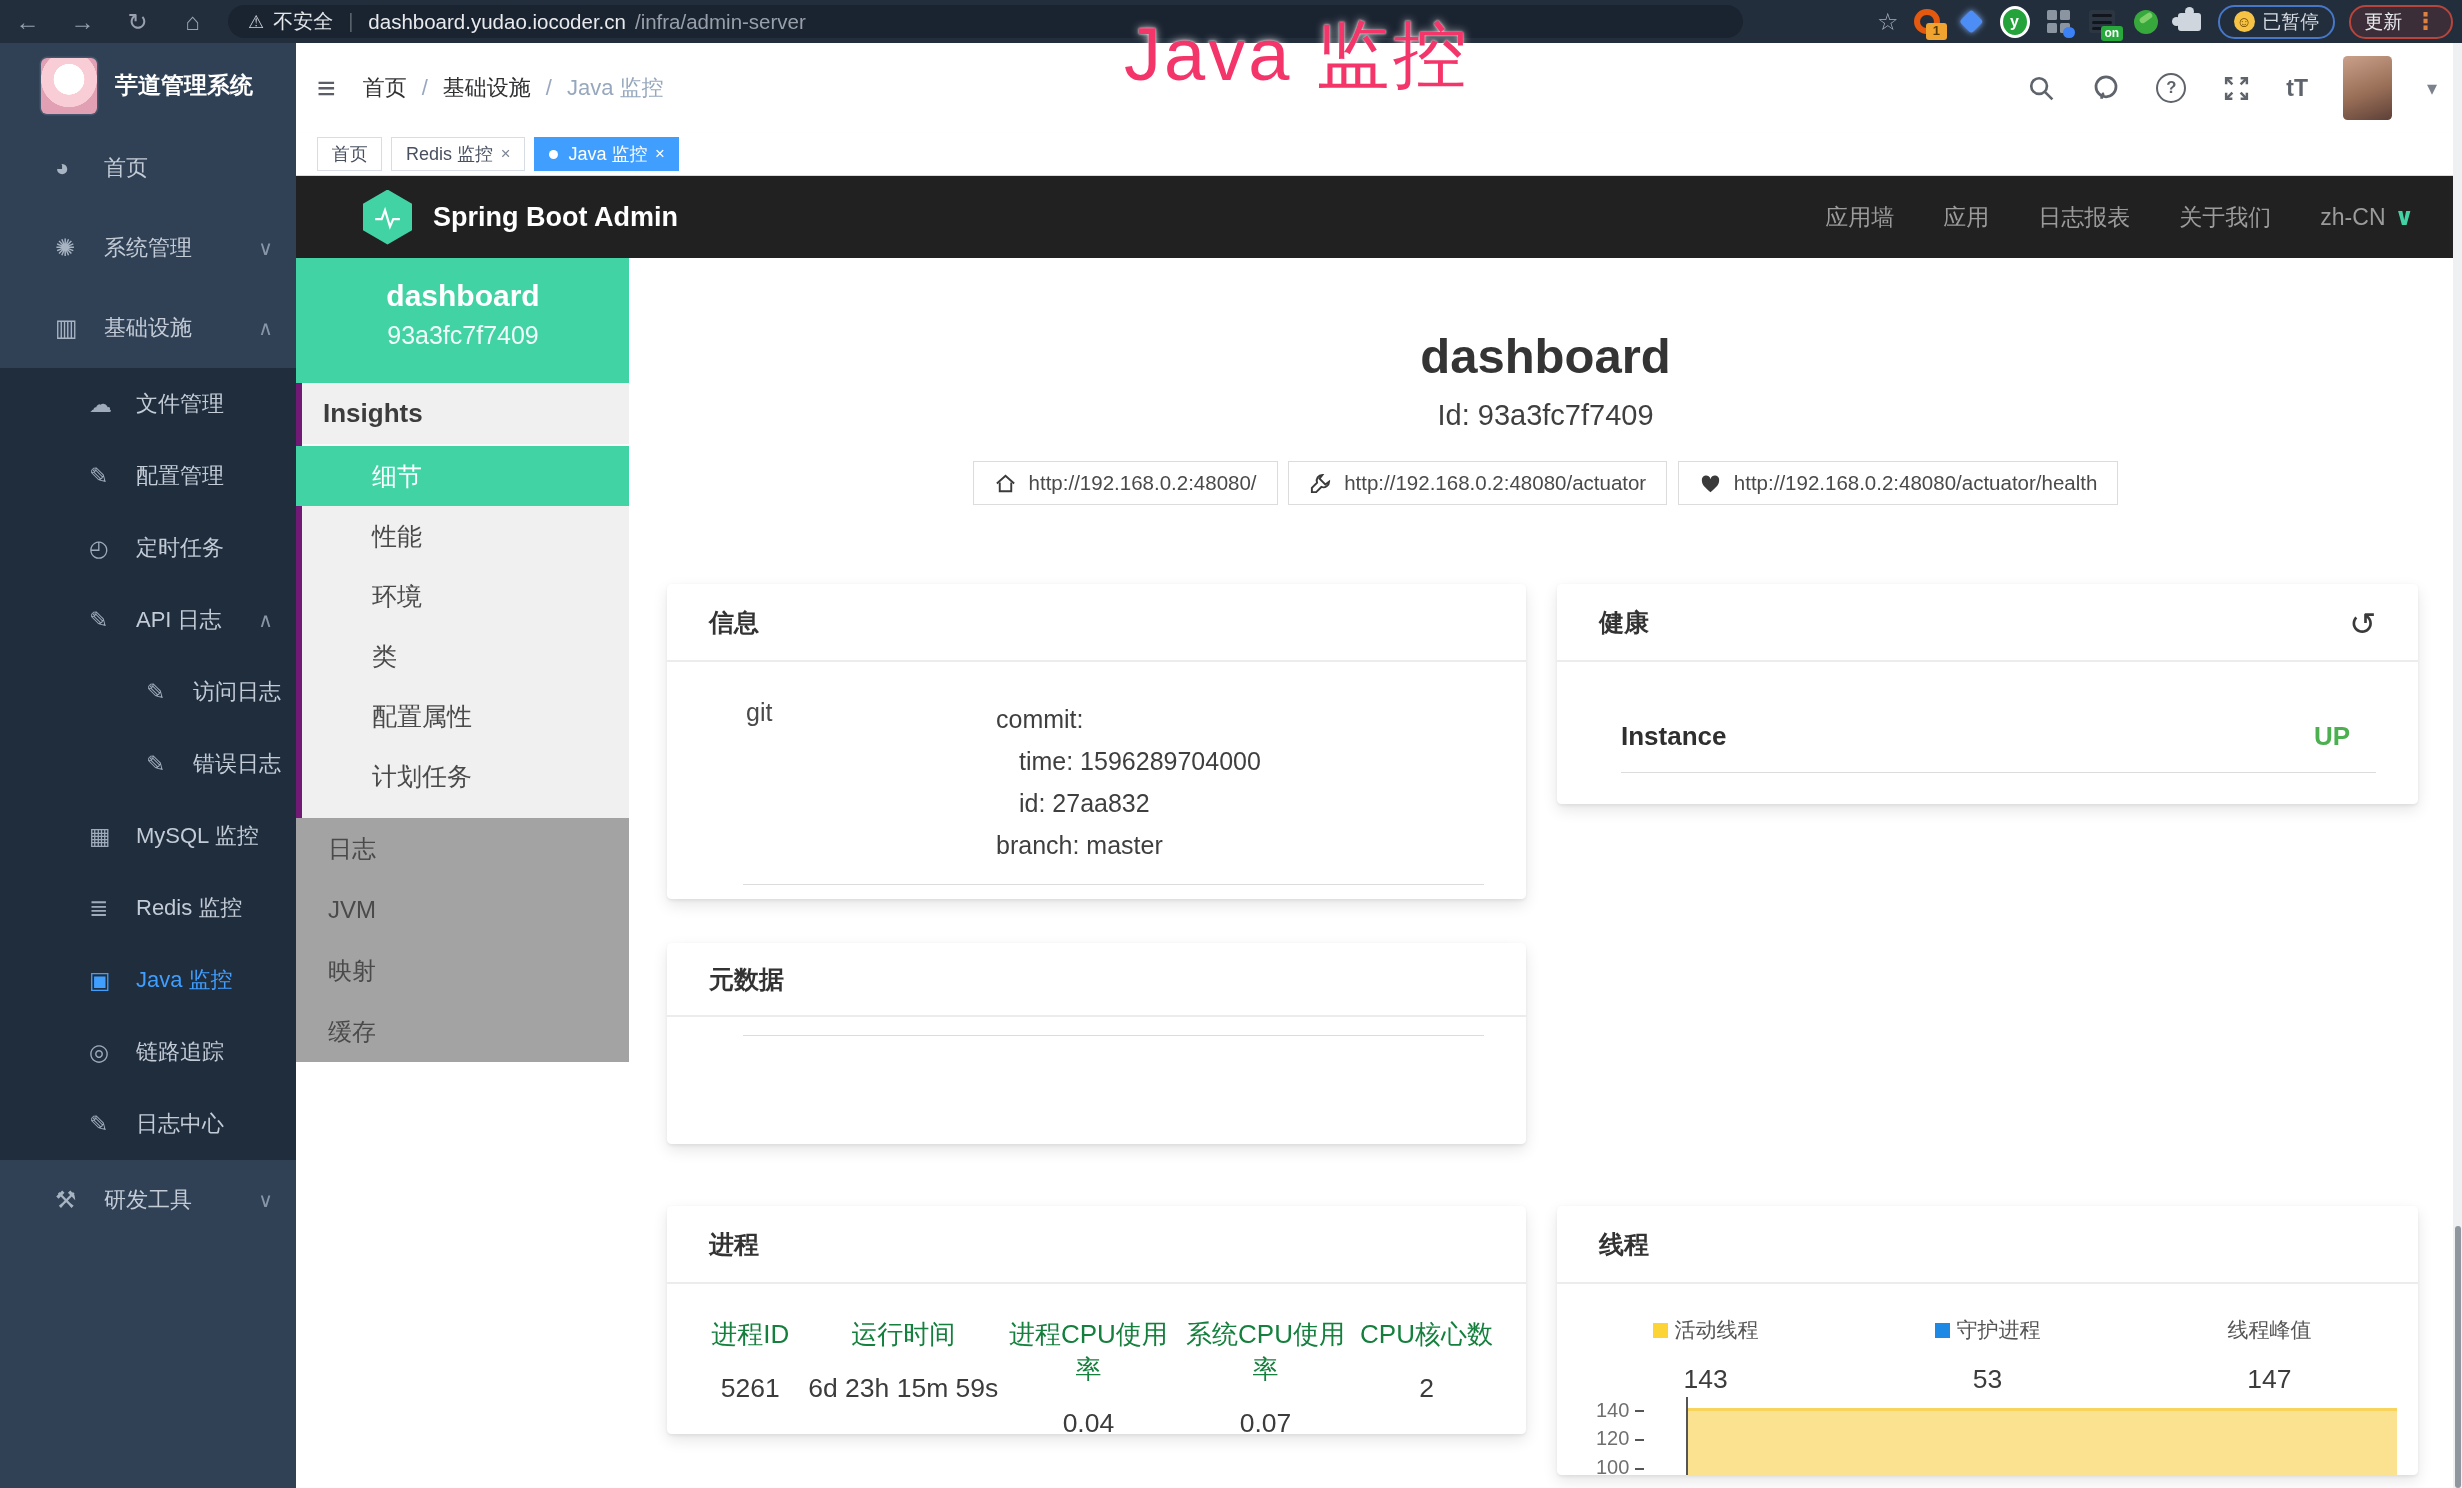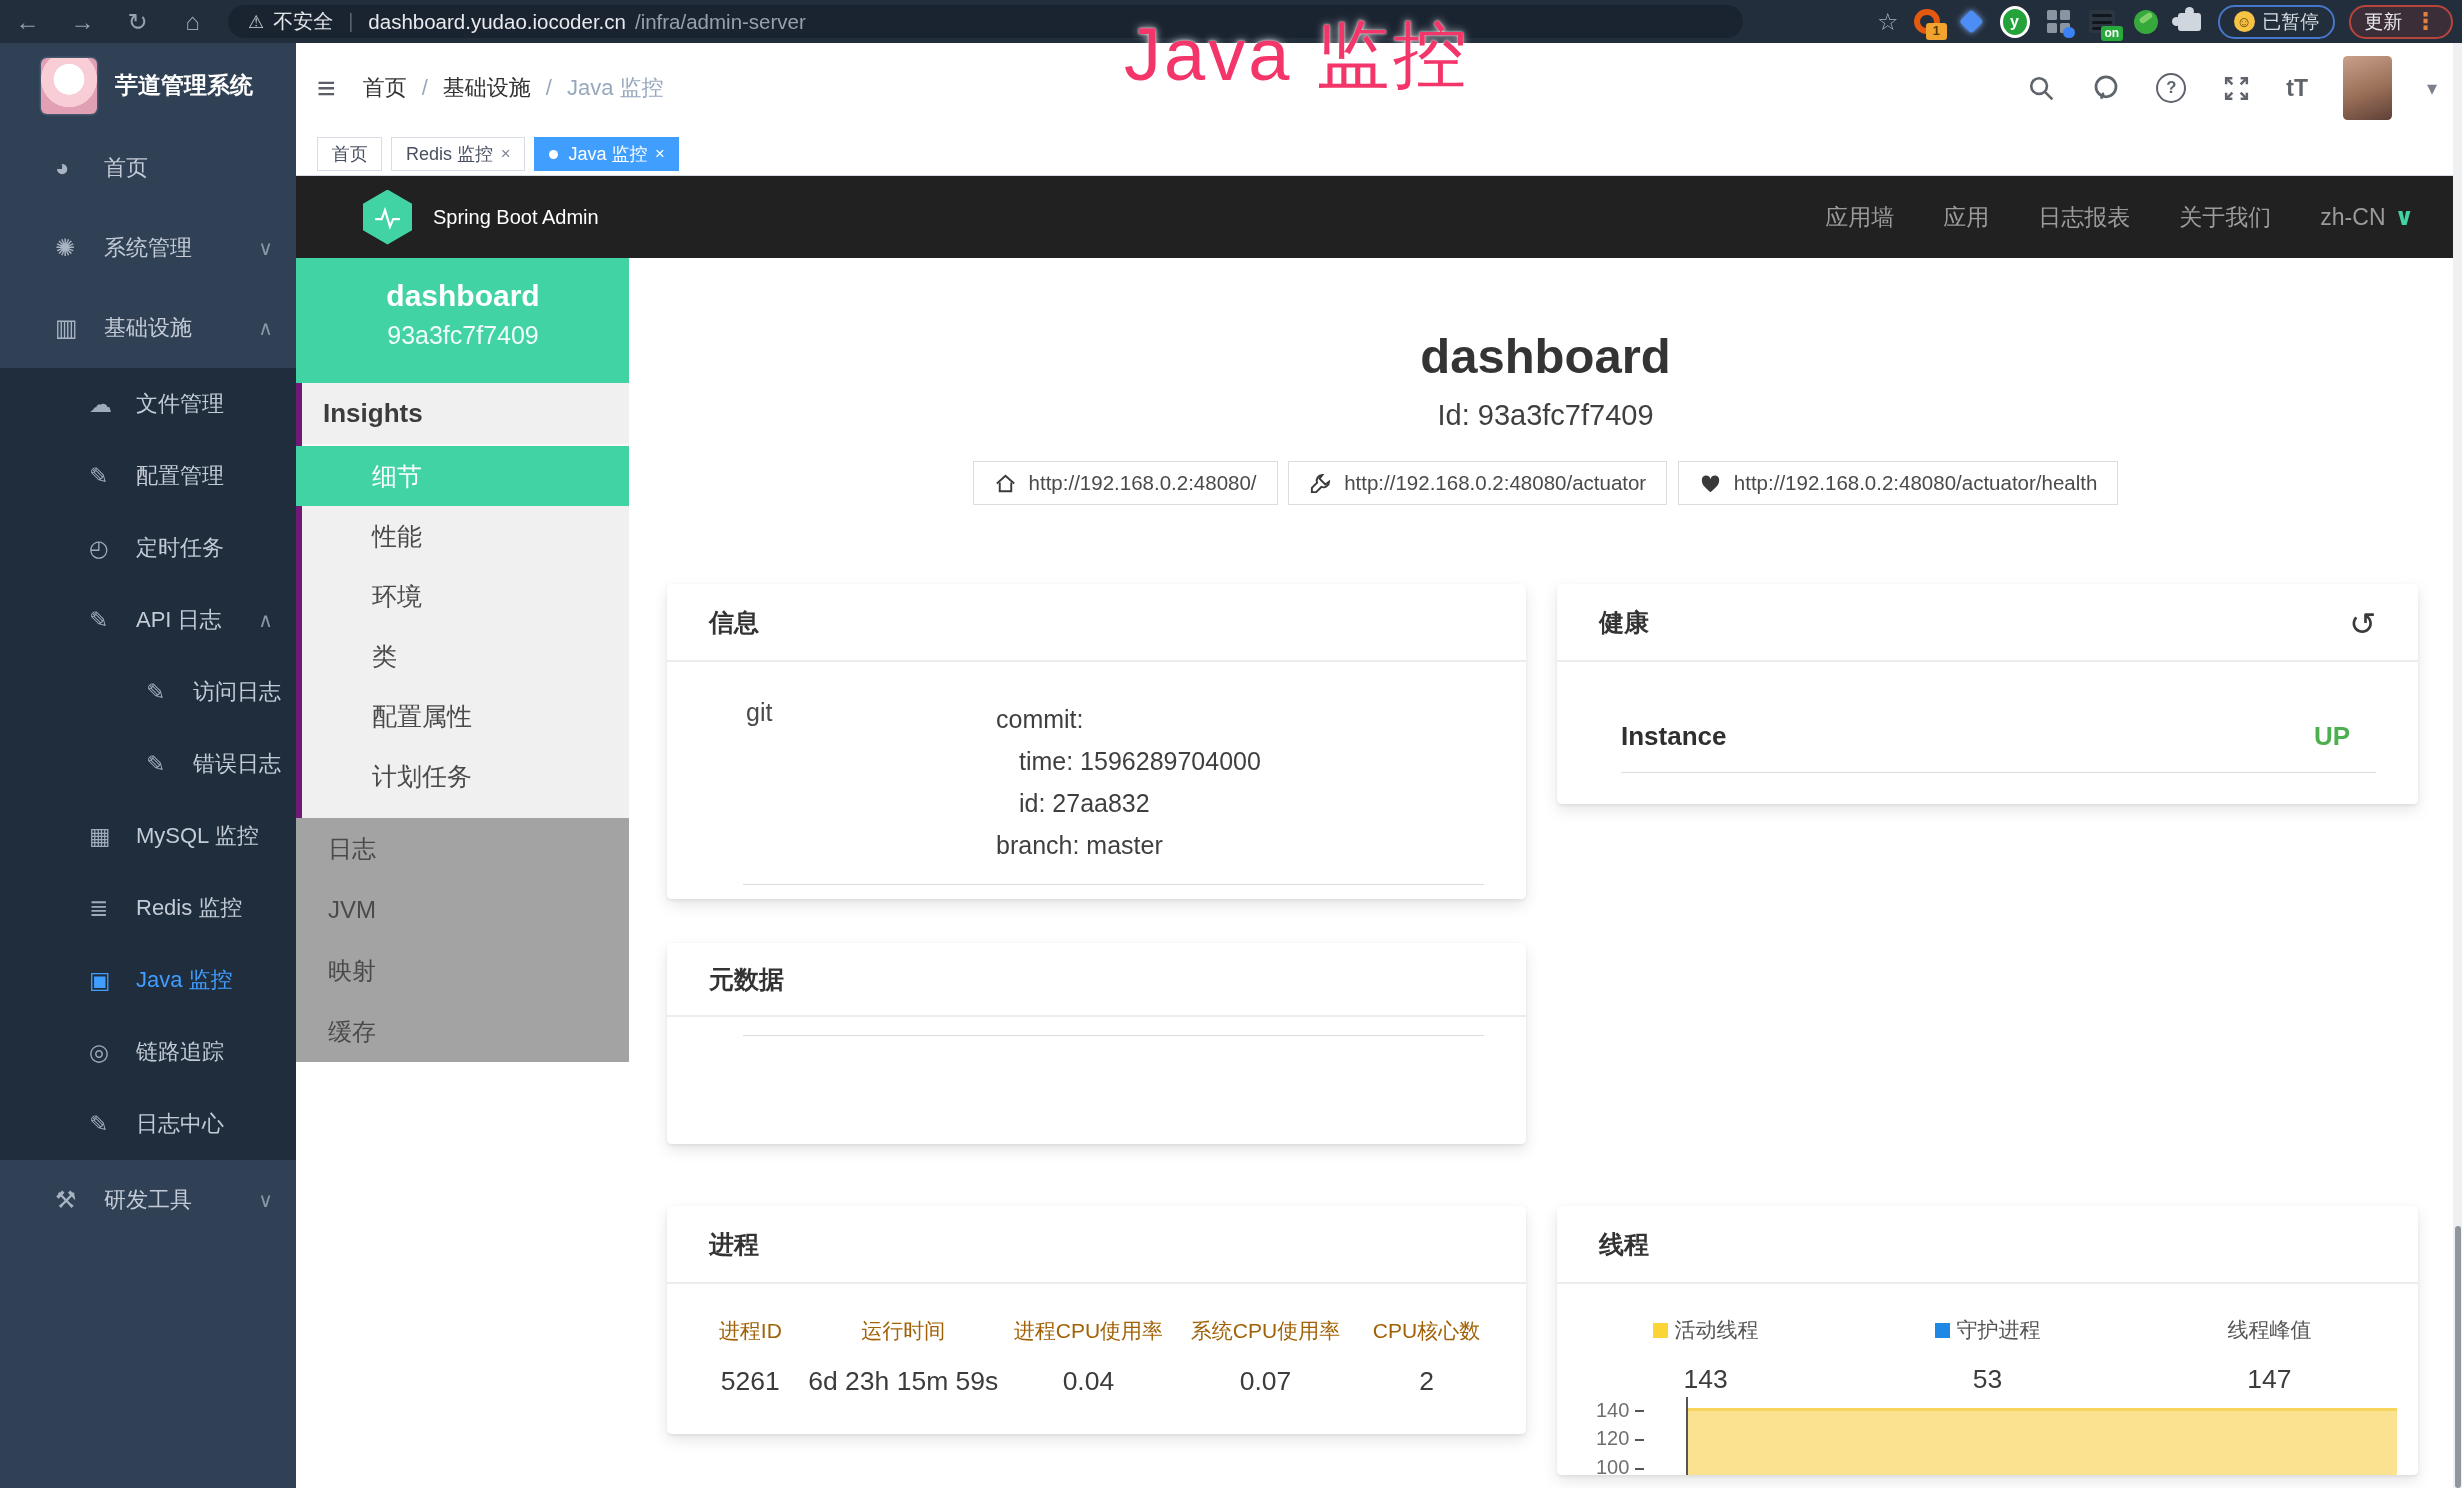--- a/index.html
+++ b/index.html
@@ -83,21 +83,21 @@
        padding:0 13.7px;gap:7.6px}
   .tab .x{font-size:16.7px;color:#7d8594}
   .tab.active{background:#409eff;border-color:#409eff;color:#fff}
   .tab.active::before{content:"";width:9px;height:9px;border-radius:50%;background:#fff;margin-right:3px}
   .tab.active .x{color:#fff}
 
   
   .sba-nav{position:absolute;left:296px;top:176px;width:2167px;height:82px;background:#212121;display:flex;align-items:center;z-index:2}
   .hex{width:49px;height:55px;margin-left:67px;background:#42d3a5;flex:0 0 auto;
        clip-path:polygon(50% 0,100% 26%,100% 74%,50% 100%,0 74%,0 26%);display:flex;align-items:center;justify-content:center}
-  .sba-brand{margin-left:21px;font-size:20px;font-weight:normal;color:#fff}
+  .sba-brand{margin-left:21px;font-size:27px;font-weight:bold;color:#fff}
   .sba-links{margin-left:auto;margin-right:49px;display:flex;align-items:center;gap:49px;font-size:23px;color:#9b9b9b}
   .locale{display:flex;align-items:center;gap:9px}
   .locale .lcaret{color:#42d3a5;font-weight:bold;font-size:24px}
 
   
   .sba-side{position:absolute;left:296px;top:258px;width:334px;height:1231px;background:#fff;z-index:1}
   .sba-app{height:125px;background:#42d3a5;color:#fff;text-align:center}
   .sba-app .nm{padding-top:21px;font-size:30px;font-weight:bold}
   .sba-app .id{margin-top:7.6px;font-size:25px;color:rgba(255,255,255,.92)}
   .insights{background:#f0f0f0;border-left:6px solid #701a75;padding-bottom:12px}
@@ -133,21 +133,21 @@
   .health-row .up{color:#4caf50;font-weight:bold}
   .health-uline{margin:20px 42px 0 64px;border-bottom:1.5px solid #dcdcdc}
 
   .card-meta{left:38px;top:685px;width:859px;height:201px}
   .card-meta .card-head{height:72px;line-height:72px}
   .card-meta .kv{padding-top:38px}
 
   .card-process{left:38px;top:948px;width:859px;height:228px}
   .proc{display:flex;padding:33px 27px 0 27px}
   .pcol{text-align:center}
-  .pcol .h{font-size:21px;color:#a16207}
+  .pcol .h{font-size:26px;color:#15803d}
   .pcol .v{margin-top:21px;font-size:26.5px;color:#3c3c3c}
   .pc1{width:14%}.pc2{width:24%}.pc3{width:22%}.pc4{width:22%}.pc5{width:18%}
 
   .card-threads{left:928px;top:948px;width:861px;height:269px;overflow:hidden}
   .legend{display:flex;padding:32px 7.6px 0 7.6px}
   .lcol{flex:1;text-align:center}
   .lab{font-size:21px;color:#555;display:inline-flex;align-items:center;gap:6.8px}
   .sw{width:15px;height:15px;display:inline-block}
   .sw.yellow{background:#fdd435}
   .sw.blue{background:#1e88e5}

